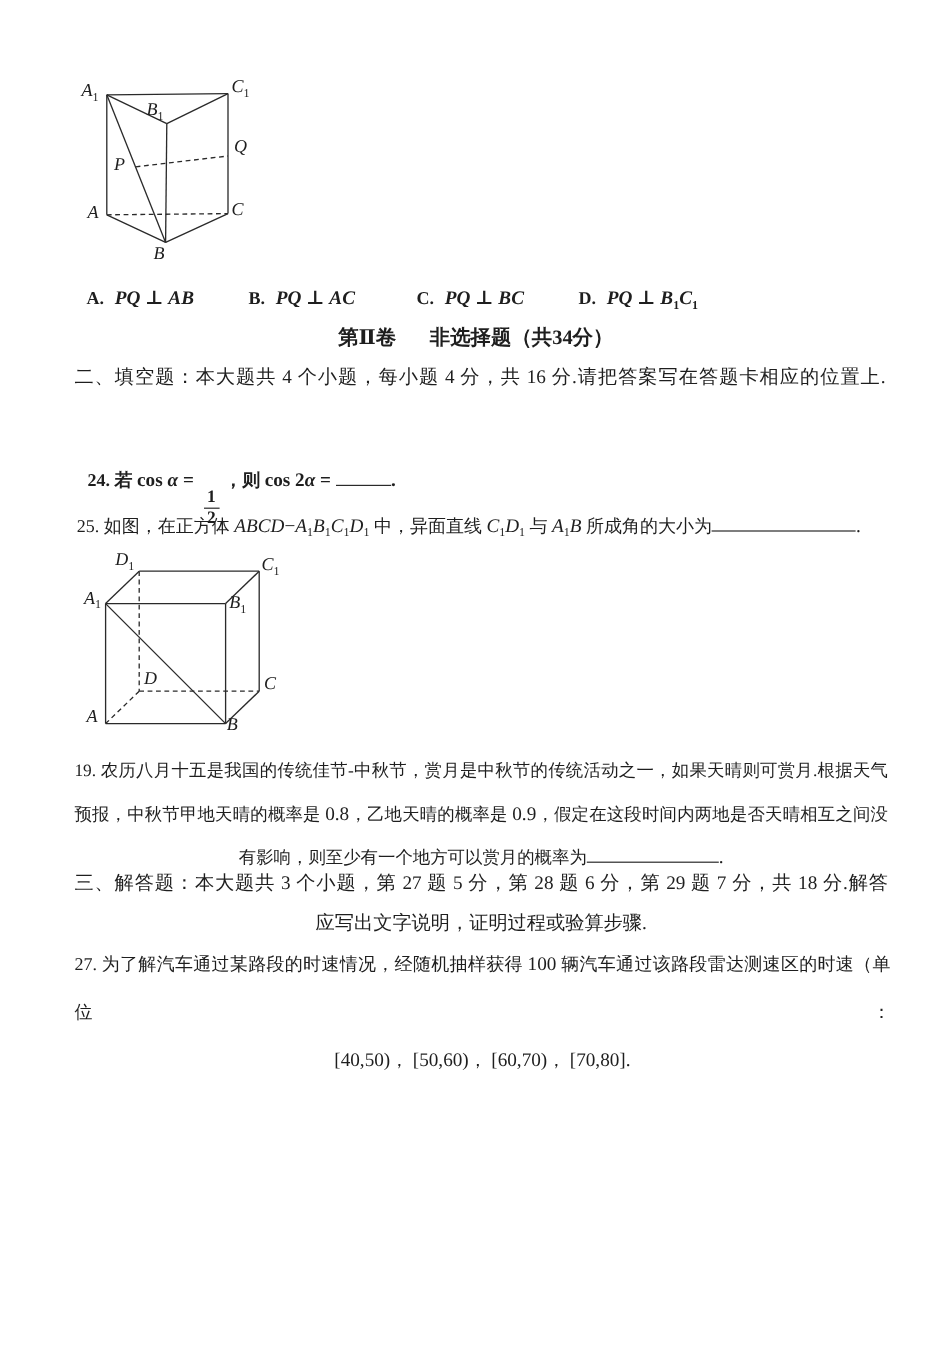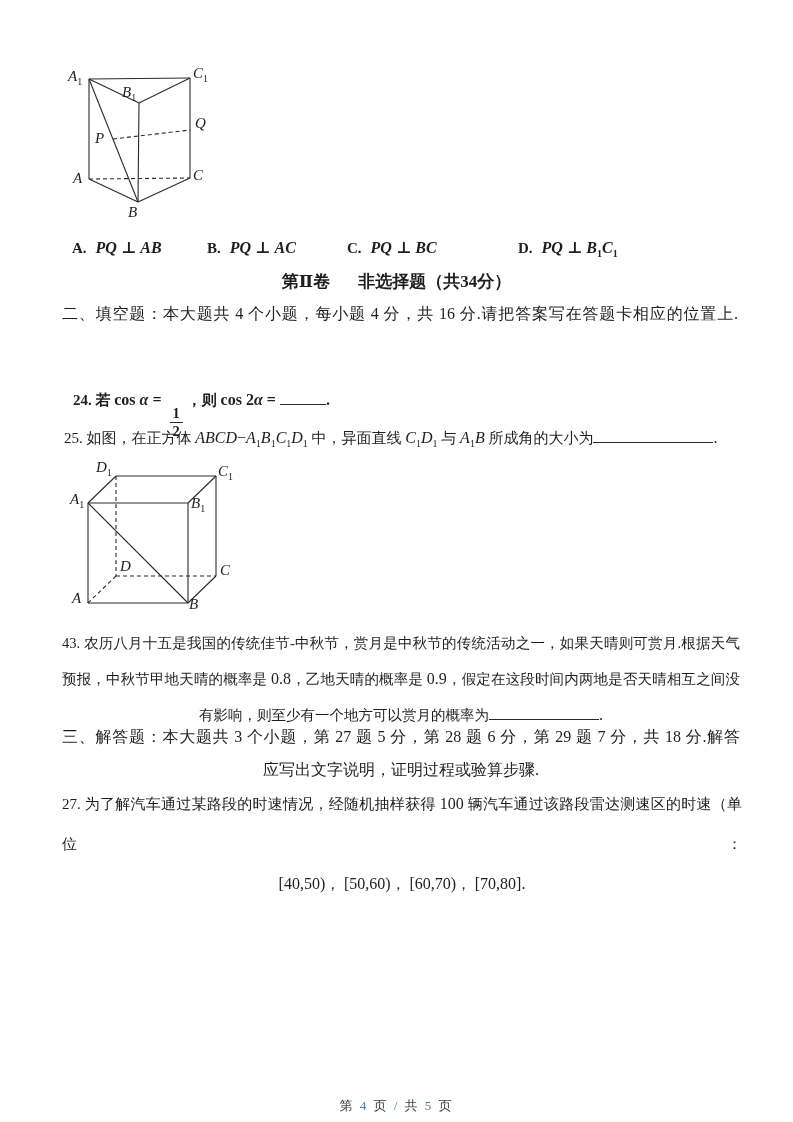--- a/index.html
+++ b/index.html
@@ -72,21 +72,21 @@
       <span class="fig-label" style="left: 129px; top: 59px;"><span class="seg-math">Q</span></span>
       <span class="fig-label" style="left: 7px; top: 114px;"><span class="seg-math">A</span></span>
       <span class="fig-label" style="left: 62px; top: 148px;"><span class="seg-math">B</span></span>
       <span class="fig-label" style="left: 127px; top: 111px;"><span class="seg-math">C</span></span>
     </div>
 
   <div class="abs" style="left:0; top:238px; width:793px; height:24px;">
     <span class="option" style="left:72px;"><span class="opt-label">A.</span><span><span class="seg-math">PQ</span><span class="seg-rm"> ⊥ </span><span class="seg-math">AB</span></span></span>
     <span class="option" style="left:207px;"><span class="opt-label">B.</span><span><span class="seg-math">PQ</span><span class="seg-rm"> ⊥ </span><span class="seg-math">AC</span></span></span>
     <span class="option" style="left:347px;"><span class="opt-label">C.</span><span><span class="seg-math">PQ</span><span class="seg-rm"> ⊥ </span><span class="seg-math">BC</span></span></span>
-    <span class="option" style="left:482px;margin-left:36px;"><span class="opt-label">D.</span><span><span class="seg-math">PQ</span><span class="seg-rm"> ⊥ </span><span class="seg-math">B</span><sub class="seg-sub">1</sub><span class="seg-math">C</span><sub class="seg-sub">1</sub></span></span>
+    <span class="option" style="left:482px;"><span class="opt-label">D.</span><span><span class="seg-math">PQ</span><span class="seg-rm"> ⊥ </span><span class="seg-math">B</span><sub class="seg-sub">1</sub><span class="seg-math">C</span><sub class="seg-sub">1</sub></span></span>
   </div>
 
   <div class="abs part2-header">
     <span>第Ⅱ卷</span><span class="part2-gap"></span><span>非选择题（共34分）</span>
   </div>
 
   <div class="abs bold-header just-all" style="left:62px; top:304px; width:676px;">
       <div class="line"><span class="seg-text">二、填空题：本大题共 </span><span class="seg-rm">4</span><span class="seg-text"> 个小题，每小题 </span><span class="seg-rm">4</span><span class="seg-text"> 分，共 </span><span class="seg-rm">16</span><span class="seg-text"> 分.请把答案写在答题卡相应的位置上.</span></div>
     </div>
 
@@ -120,30 +120,29 @@
       <span class="fig-label" style="left: 148px; top: 10px;"><span class="seg-math">C</span><sub class="seg-sub">1</sub></span>
       <span class="fig-label" style="left: 0px; top: 38px;"><span class="seg-math">A</span><sub class="seg-sub">1</sub></span>
       <span class="fig-label" style="left: 121px; top: 42px;"><span class="seg-math">B</span><sub class="seg-sub">1</sub></span>
       <span class="fig-label" style="left: 50px; top: 105px;"><span class="seg-math">D</span></span>
       <span class="fig-label" style="left: 150px; top: 109px;"><span class="seg-math">C</span></span>
       <span class="fig-label" style="left: 2px; top: 137px;"><span class="seg-math">A</span></span>
       <span class="fig-label" style="left: 119px; top: 143px;"><span class="seg-math">B</span></span>
     </div>
 
   <div class="abs q just" style="left:62px; top:626px; width:678px; line-height:35px; font-size:14.5px;">
-      <div class="line"><span class="seg-text">43. 农历八月十五是我国的传统佳节-中秋节，赏月是中秋节的传统活动之一，如果天晴则可赏月.根据天气</span></div>
+      <div class="line"><span class="seg-text">19. 农历八月十五是我国的传统佳节-中秋节，赏月是中秋节的传统活动之一，如果天晴则可赏月.根据天气</span></div>
       <div class="line"><span class="seg-text">预报，中秋节甲地天晴的概率是 </span><span class="seg-rm">0.8</span><span class="seg-text">，乙地天晴的概率是 </span><span class="seg-rm">0.9</span><span class="seg-text">，假定在这段时间内两地是否天晴相互之间没</span></div>
       <div class="line"><span class="seg-text">有影响，则至少有一个地方可以赏月的概率为</span><span class="blank" style="width: 110px;"></span><span class="seg-rm">.</span></div>
     </div>
 
   <div class="abs bold-header just" style="left:62px; top:720px; width:678px; line-height:33px;">
       <div class="line"><span class="seg-text">三、解答题：本大题共 </span><span class="seg-rm">3</span><span class="seg-text"> 个小题，第 </span><span class="seg-rm">27</span><span class="seg-text"> 题 </span><span class="seg-rm">5</span><span class="seg-text"> 分，第 </span><span class="seg-rm">28</span><span class="seg-text"> 题 </span><span class="seg-rm">6</span><span class="seg-text"> 分，第 </span><span class="seg-rm">29</span><span class="seg-text"> 题 </span><span class="seg-rm">7</span><span class="seg-text"> 分，共 </span><span class="seg-rm">18</span><span class="seg-text"> 分.解答</span></div>
       <div class="line"><span class="seg-text">应写出文字说明，证明过程或验算步骤.</span></div>
     </div>
 
   <div class="abs q just" style="left:62px; top:784px; width:680px; line-height:40px;">
       <div class="line"><span class="seg-text">27. 为了解汽车通过某路段的时速情况，经随机抽样获得 </span><span class="seg-rm">100</span><span class="seg-text"> 辆汽车通过该路段雷达测速区的时速（单位：</span></div>
       <div class="line"><span class="seg-rm">[40,50)</span><span class="seg-text">， </span><span class="seg-rm">[50,60)</span><span class="seg-text">， </span><span class="seg-rm">[60,70)</span><span class="seg-text">， </span><span class="seg-rm">[70,80]</span><span class="seg-rm">.</span></div>
     </div>
 
-  <div class="abs footer"><span class="seg-text">第 </span><span class="seg-num">4</span><span class="seg-text"> 页 </span><span class="seg-num">/</span><span class="seg-text"> 共 </span><span class="seg-num">5</span><span class="seg-text"> 页</span></div>
 
 </div>
 
 </body></html>

